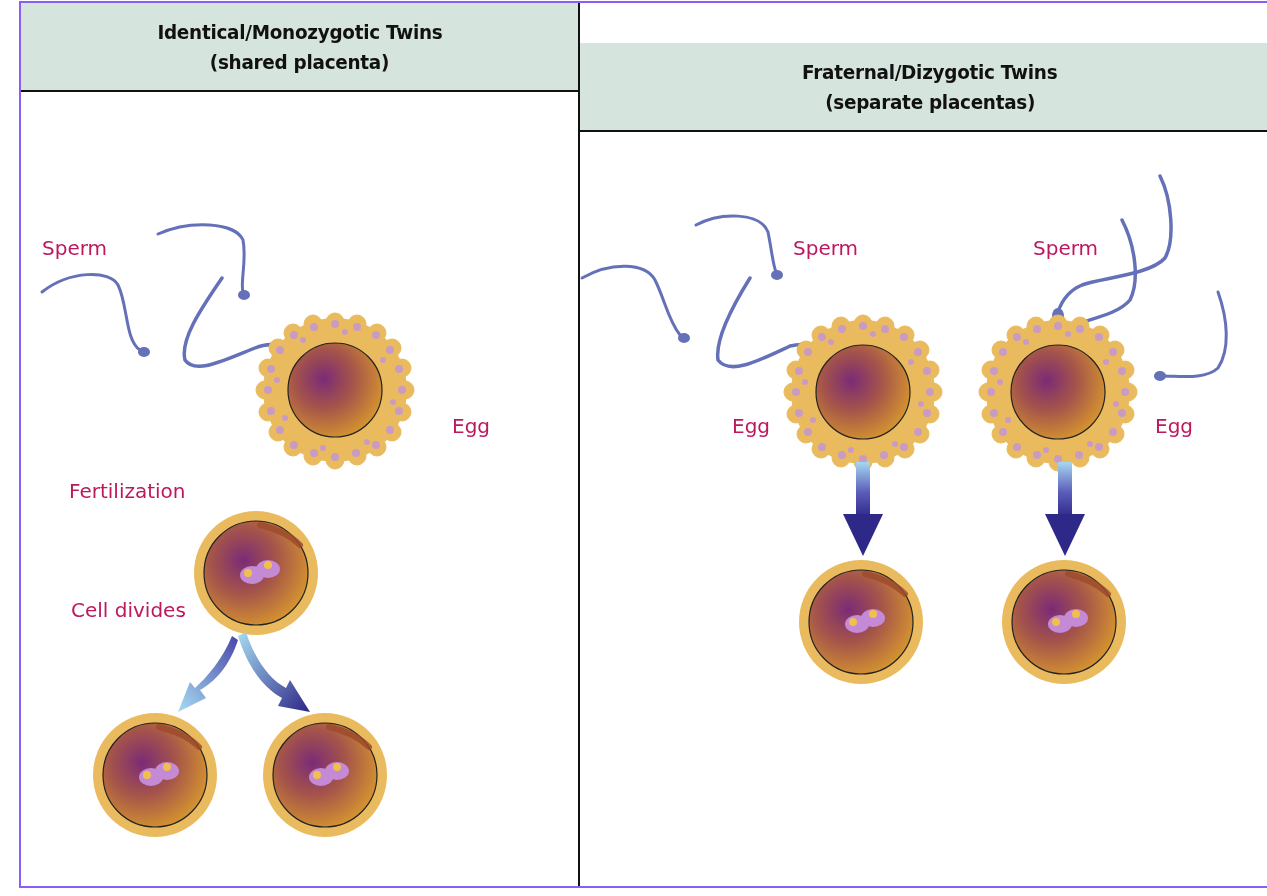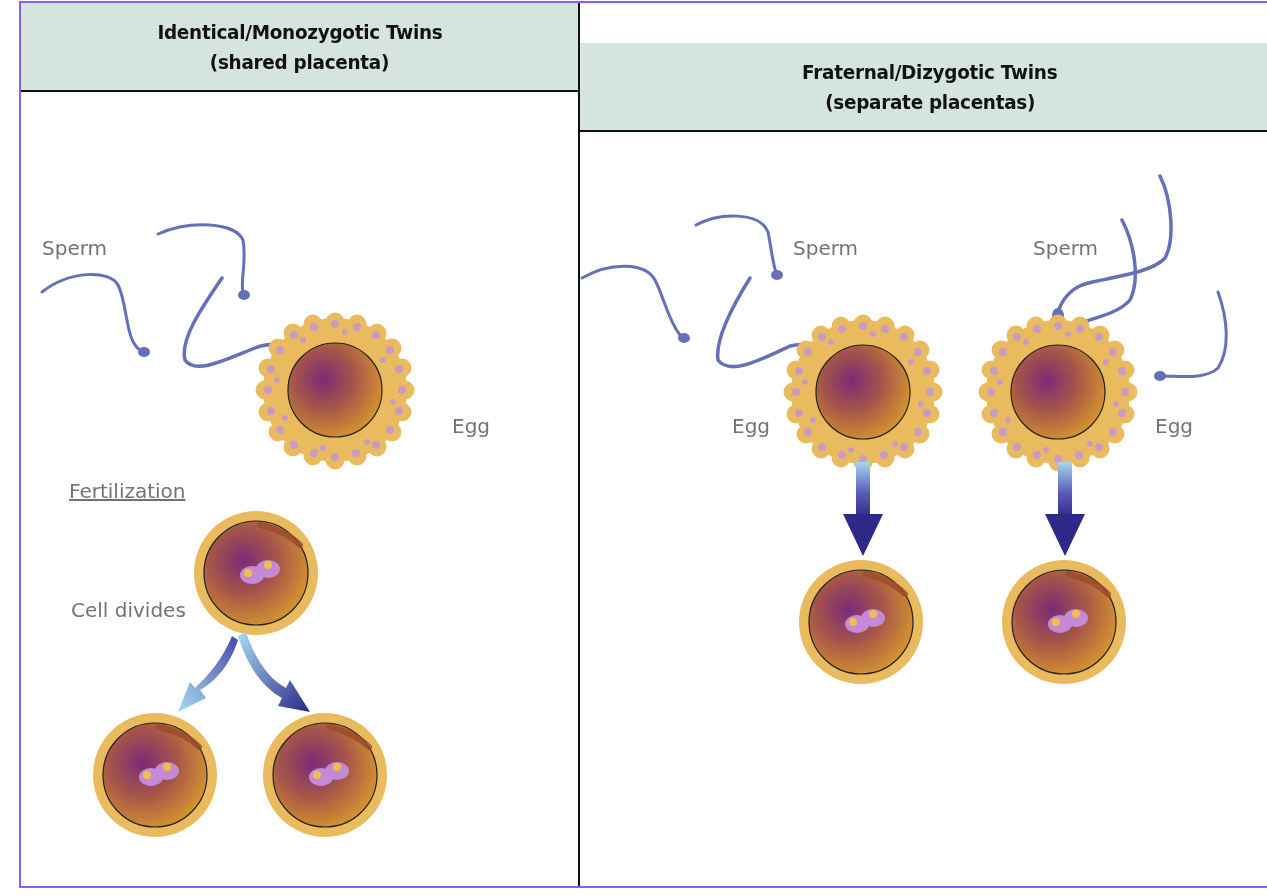--- a/index.html
+++ b/index.html
@@ -2,21 +2,21 @@
 <html><head>
 <meta charset="utf-8">
 <style>
   html, body { margin:0; padding:0; background:#ffffff; }
   body { width:1267px; height:896px; position:relative; overflow:hidden; font-family:"Liberation Sans", sans-serif; }
   .table { position:absolute; left:19px; top:1px; width:1263px; height:887px; border:2px solid #8b5cf6; box-sizing:border-box; }
   .header { position:absolute; top:0; height:89px; background:#d5e4dc; border-bottom:2px solid #111; box-sizing:border-box; display:flex; flex-direction:column; align-items:center; justify-content:center; }
   .header .t { font-family:"DejaVu Sans", sans-serif; font-weight:bold; font-size:20px; color:#111; line-height:30px; letter-spacing:-0.3px; transform:scaleX(0.92); }
   .header .s { font-family:"DejaVu Sans", sans-serif; font-weight:bold; font-size:20px; color:#111; line-height:30px; letter-spacing:-0.3px; transform:scaleX(0.92); }
   .divider { position:absolute; left:557px; top:0; width:2px; height:883px; background:#111; }
-  .label { position:absolute; font-family:"DejaVu Sans", sans-serif; font-size:20px; color:#737373; white-space:nowrap; }
+  .label { position:absolute; font-family:"DejaVu Sans", sans-serif; font-size:20px; color:#be185d; white-space:nowrap; }
   svg.art { position:absolute; left:0; top:0; }
 </style>
 </head>
 <body>
 
 <div class="table">
   <div class="header" style="left:0;width:557px;">
     <div class="t">Identical/Monozygotic Twins</div>
     <div class="s">(shared placenta)</div>
   </div>
@@ -162,19 +162,19 @@
     <rect x="1058" y="462" width="14" height="56" fill="url(#arrowDown)"></rect>
     <path d="M1045,514 L1085,514 L1065,556 Z" fill="#2e2888"></path>
   </g>
 
   <use href="#zygote" x="861" y="622"></use>
   <use href="#zygote" x="1064" y="622"></use>
 </svg>
 
 <div class="label" style="left:42px;top:236px;">Sperm</div>
 <div class="label" style="left:452px;top:414px;">Egg</div>
-<div class="label" style="left:69px;top:479px;text-decoration:underline;">Fertilization</div>
+<div class="label" style="left:69px;top:479px;">Fertilization</div>
 <div class="label" style="left:71px;top:598px;">Cell divides</div>
 
 <div class="label" style="left:793px;top:236px;">Sperm</div>
 <div class="label" style="left:1033px;top:236px;">Sperm</div>
 <div class="label" style="left:732px;top:414px;">Egg</div>
 <div class="label" style="left:1155px;top:414px;">Egg</div>
 
 </body></html>

